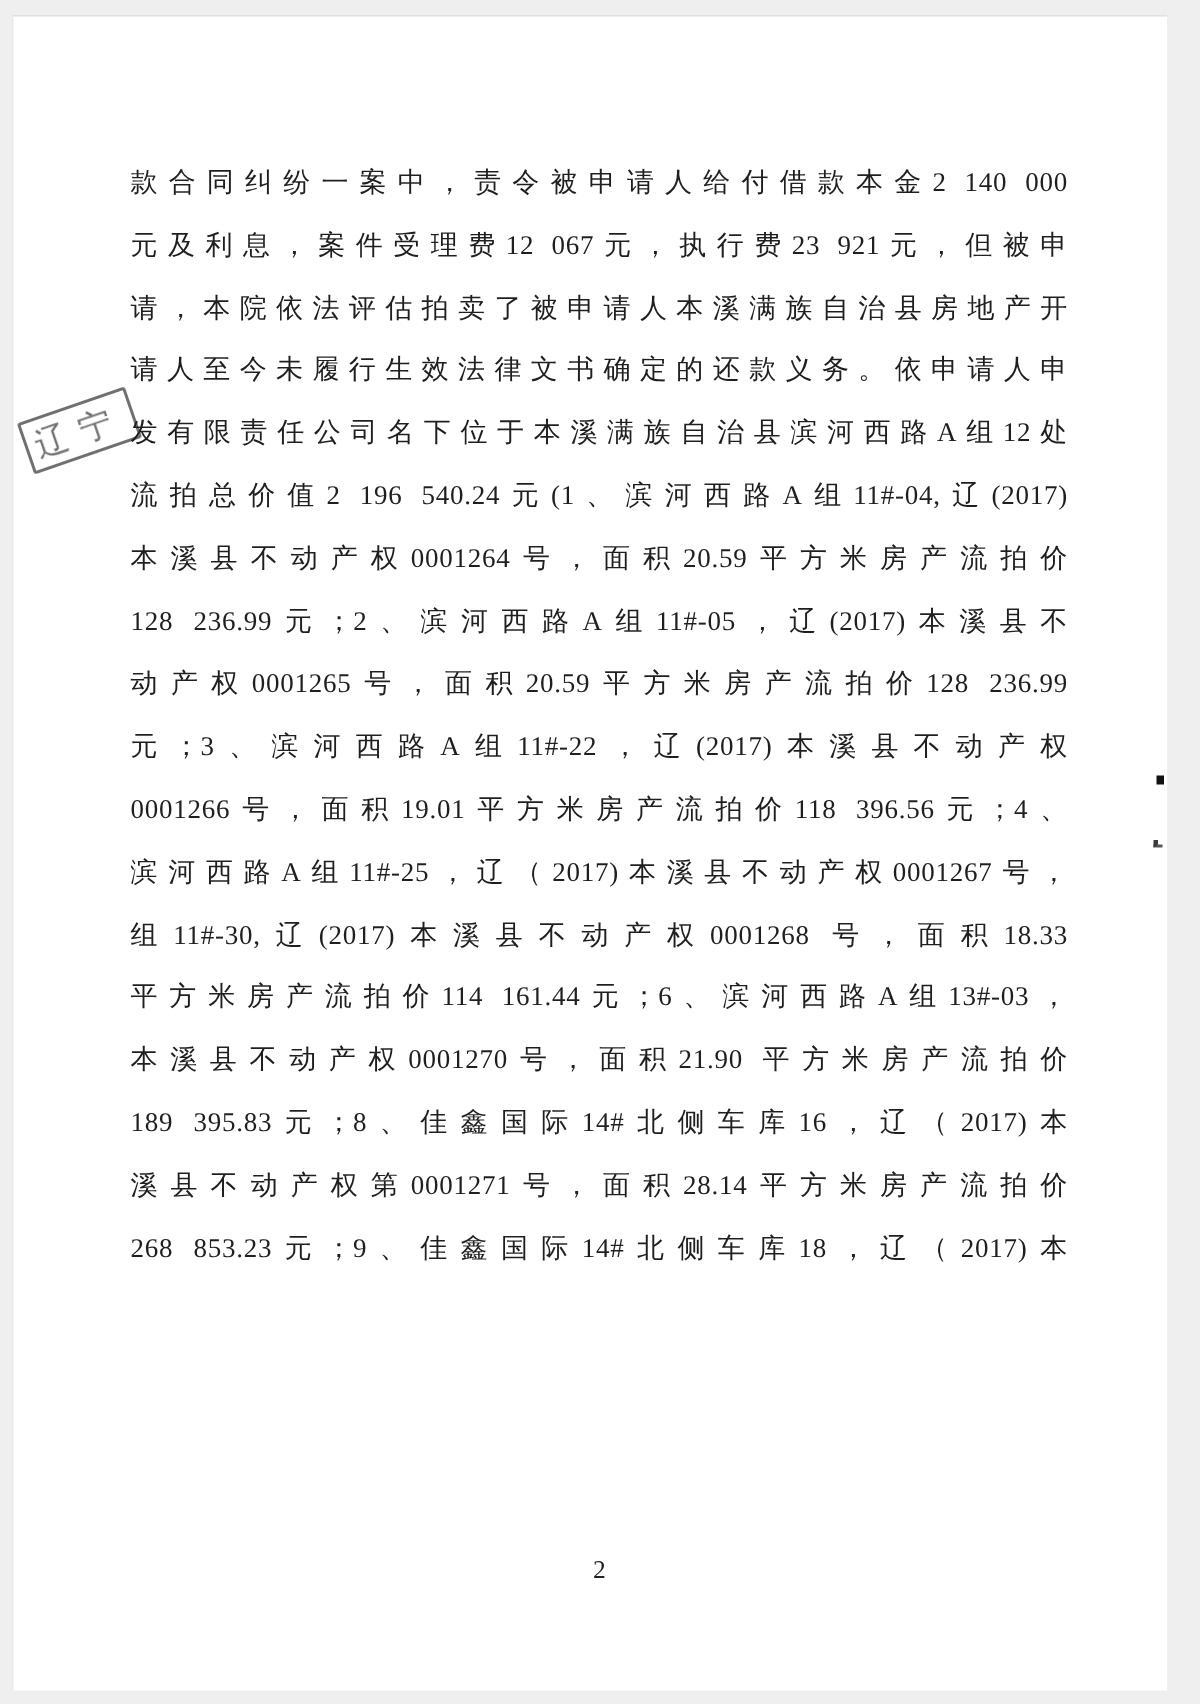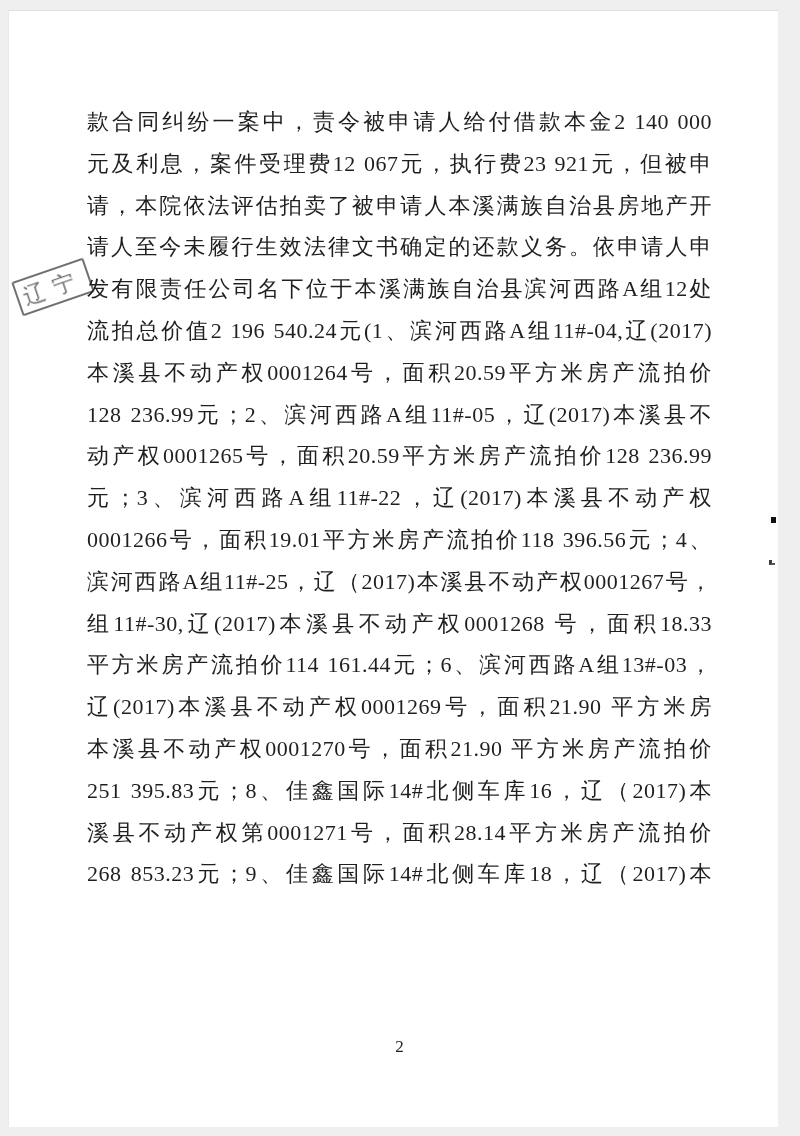--- a/index.html
+++ b/index.html
@@ -25,21 +25,21 @@
     border-top:1px solid #e0e0e0;
     border-left:1px solid #eaeaea;
   }
   .textblock{
     position:absolute;
     left:78px;top:90px;
     width:625px;
     color:var(--ink);
   }
   .line{
-    font-size:22px;
+    font-size:18px;
     line-height:41.8px;
     height:41.8px;
     text-align:justify;
     text-align-last:justify;
     text-justify:inter-character;
     white-space:nowrap;
     letter-spacing:0.5px;
   }
   .pagenum{
     position:absolute;
@@ -95,23 +95,22 @@
       <div class="line">发有限责任公司名下位于本溪满族自治县滨河西路A组12处</div>
       <div class="line">流拍总价值2 196 540.24元(1、滨河西路A组11#-04,辽(2017)</div>
       <div class="line">本溪县不动产权0001264号，面积20.59平方米房产流拍价</div>
       <div class="line">128 236.99元；2、滨河西路A组11#-05，辽(2017)本溪县不</div>
       <div class="line">动产权0001265号，面积20.59平方米房产流拍价128 236.99</div>
       <div class="line">元；3、滨河西路A组11#-22，辽(2017)本溪县不动产权</div>
       <div class="line">0001266号，面积19.01平方米房产流拍价118 396.56元；4、</div>
       <div class="line">滨河西路A组11#-25，辽（2017)本溪县不动产权0001267号，</div>
       <div class="line">组11#-30,辽(2017)本溪县不动产权0001268 号，面积18.33</div>
       <div class="line">平方米房产流拍价114 161.44元；6、滨河西路A组13#-03，</div>
-      <div class="line">辽(2017)本溪县不动产权0001269号，面积21.90 平方米房</div>
       <div class="line">本溪县不动产权0001270号，面积21.90 平方米房产流拍价</div>
-      <div class="line">251 395.83元；8、佳鑫国际14#北侧车库16，辽（2017)本</div>
+      <div class="line">189 395.83元；8、佳鑫国际14#北侧车库16，辽（2017)本</div>
       <div class="line">溪县不动产权第0001271号，面积28.14平方米房产流拍价</div>
       <div class="line">268 853.23元；9、佳鑫国际14#北侧车库18，辽（2017)本</div>
     </div>
 
   <div class="pagenum">2</div>
 
   <div class="artifact-dot"></div>
   <div class="artifact-mark"></div>
 
 </div>

